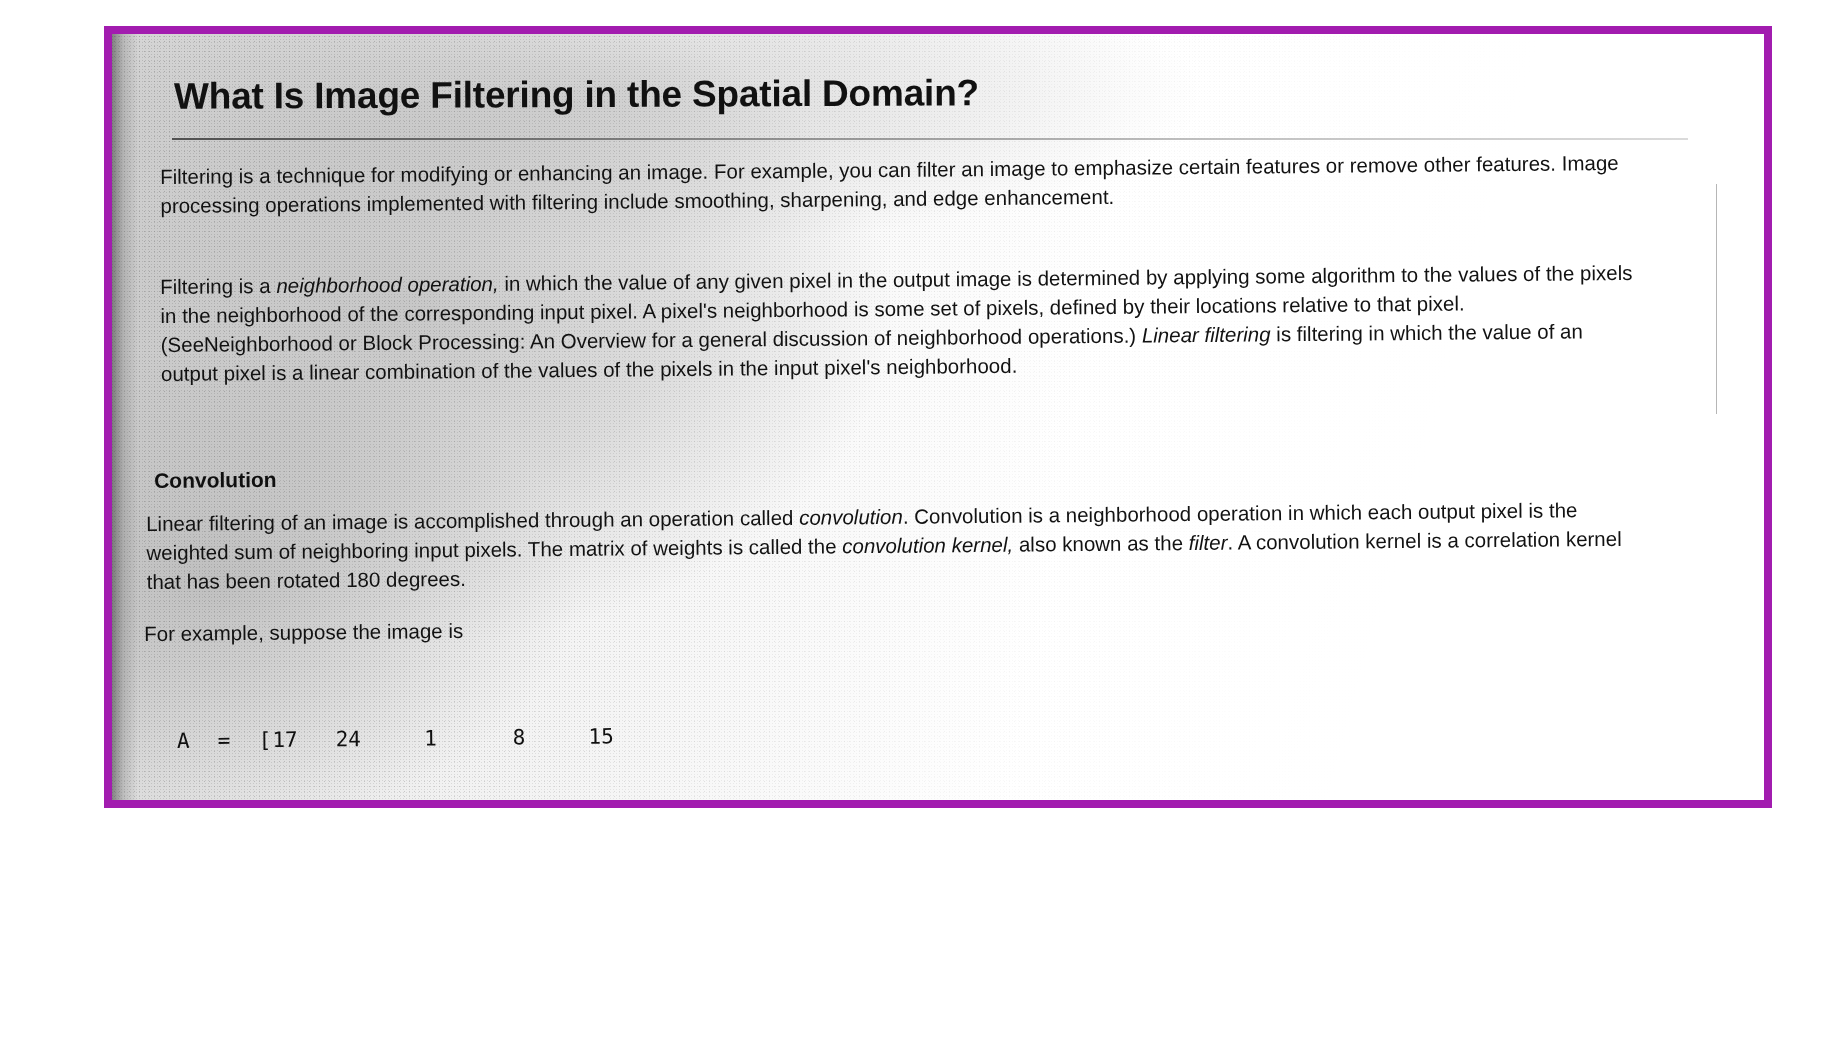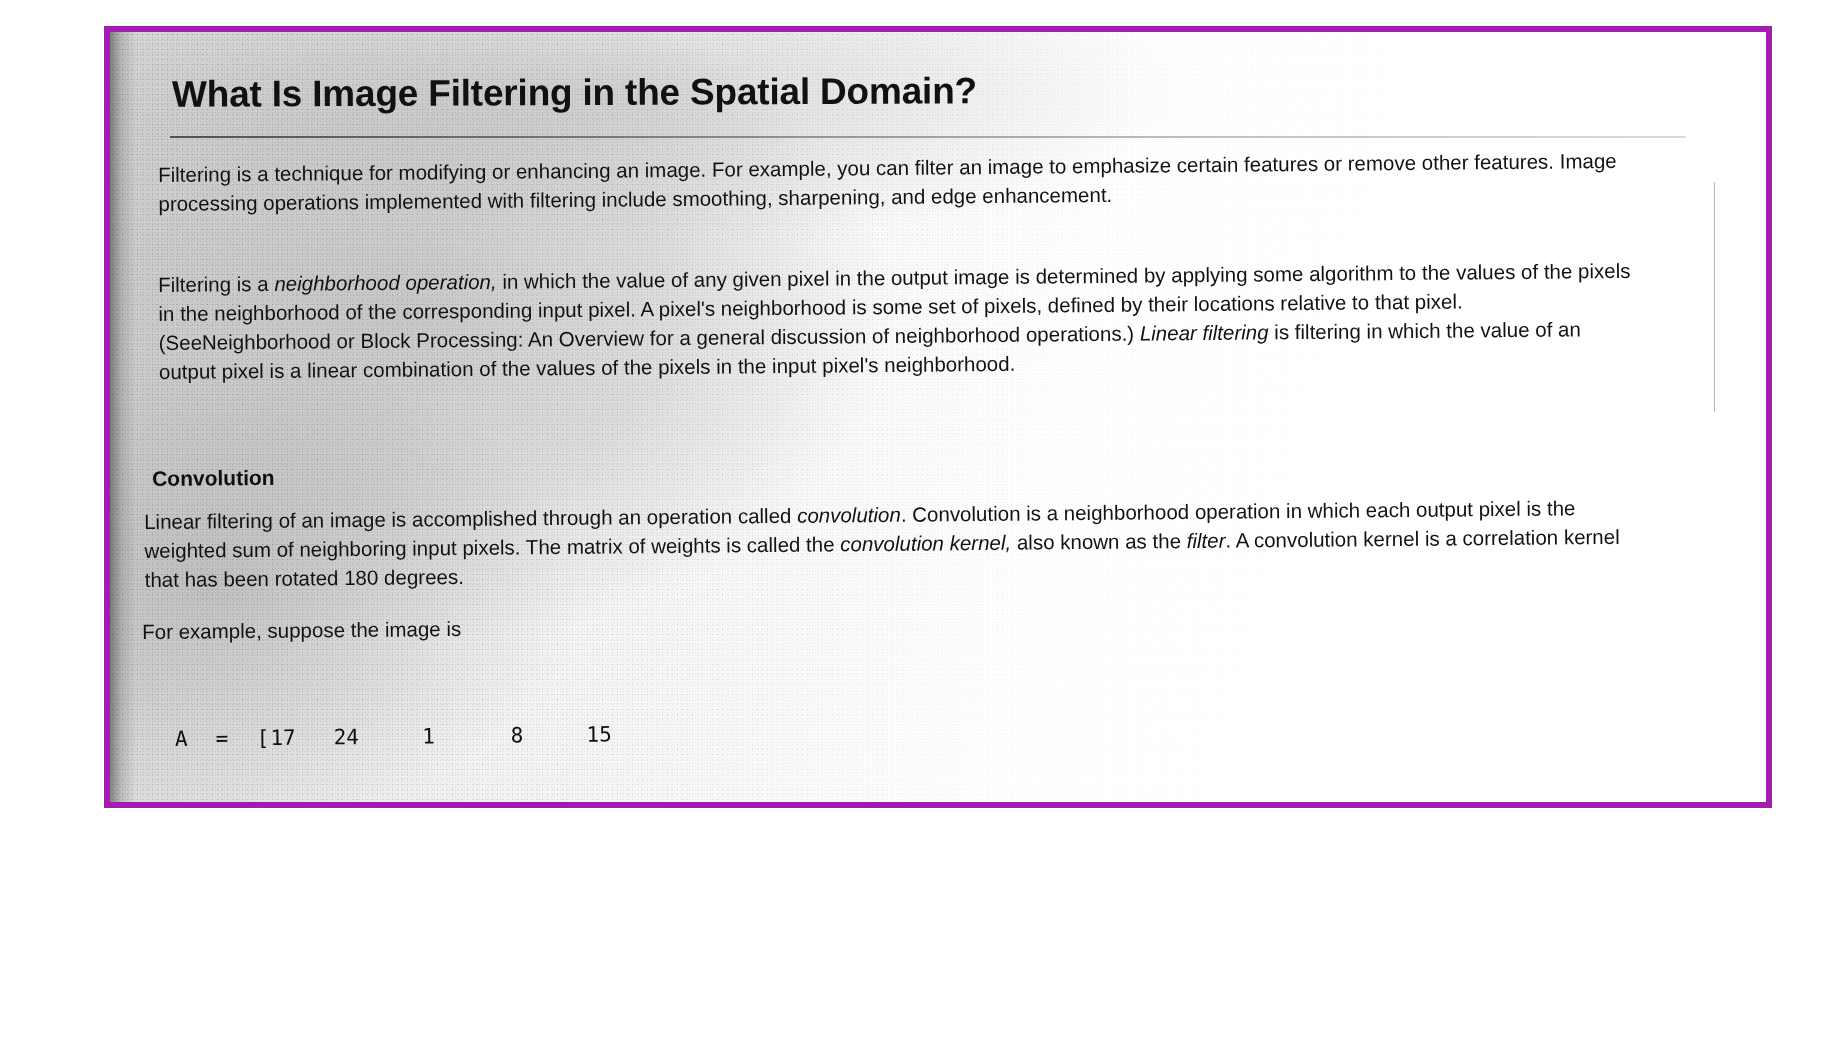--- a/index.html
+++ b/index.html
@@ -25,21 +25,21 @@
     background: #ffffff;
   }
 
   
   #slide-frame {
     position: absolute;
     left: 104px;
     top: 26px;
     width: 1668px;
     height: 782px;
-    border: 6px solid #a21caf;
+    border: 8px solid #a21caf;
     box-sizing: border-box;
     background: #ffffff;
     overflow: hidden;
   }
 
   
   #noise-wash {
     position: absolute;
     inset: 0;
     background:

